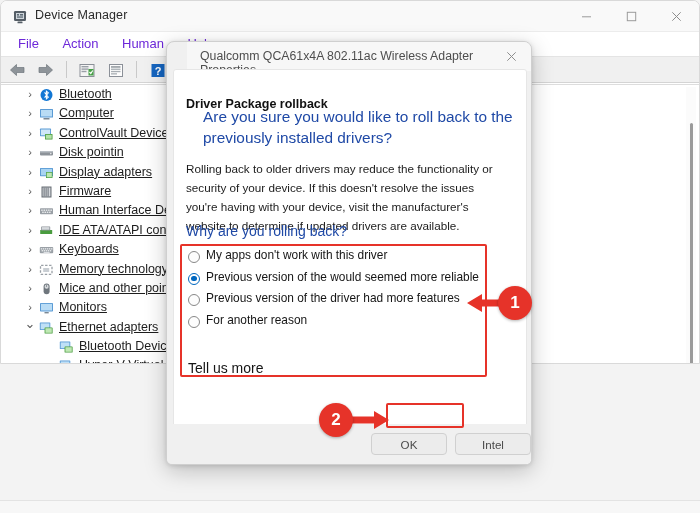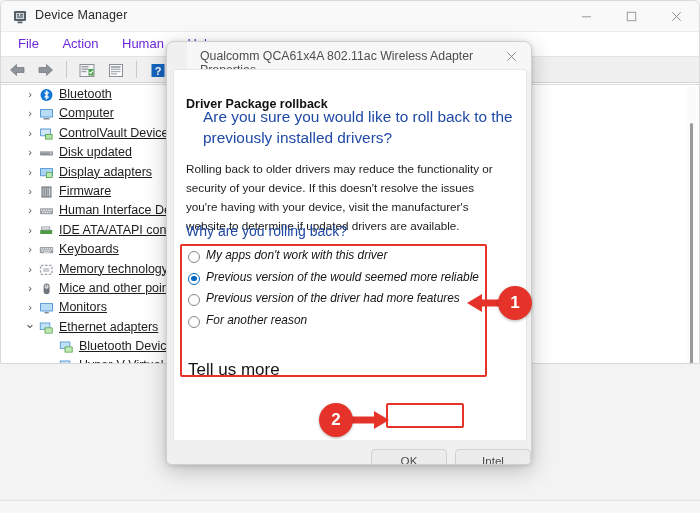--- a/index.html
+++ b/index.html
@@ -220,21 +220,20 @@
 
   
   #radio-group {
     position: absolute;
     left: 12px; top: 177px;
     width: 312px;
   }
   .radio-row {
     position: relative;
     height: 21.5px;
-    font-style: italic;
   }
   .rdo {
     position: absolute;
     left: 2px; top: 4px;
     width: 12px; height: 12px;
     border-radius: 50%;
     border: 1.3px solid #888888;
     background: #fdfdfd;
   }
   .rdo.sel {
@@ -252,21 +251,21 @@
   .rdo-label {
     position: absolute;
     left: 20px; top: 1px;
     font-size: 11.9px;
     color: #151515;
     white-space: nowrap;
   }
   #tell-us-more {
     position: absolute;
     left: 14px; top: 290px;
-    font-size: 17px;
+    font-size: 14px;
     color: #151515;
   }
 
   
   .dlg-btn {
     position: absolute;
     width: 72px; height: 23px;
     background: #fdfdfd;
     border: 1px solid #d2d2d2;
     border-radius: 4px;
@@ -276,21 +275,21 @@
   }
   #btn-yes { left: 213px; top: 378px; }
   #btn-no  { left: 293px; top: 378px;
              border: 1.3px solid #7fa6d8;
              box-shadow: inset 0 0 0 1px #ffffff; }
 
   
   #prop-footer {
     position: absolute;
     left: 0; bottom: 0;
-    width: 366px; height: 24px;
+    width: 366px; height: 40px;
     background: #f0f0f0;
     text-decoration: underline;
   }
   .foot-btn {
     position: absolute;
     top: 9px;
     width: 76px; height: 22px;
     background: #ececec;
     border: 1px solid #d0d0d0;
     border-radius: 4px;
@@ -455,21 +454,21 @@
             </svg></span>
           <span class="tlabel">ControlVault Device</span>
         </div>
         <div class="tree-row lvl1">
           <span class="chev" style="font-size: 11px;">›</span>
           <span class="tico"><svg width="15" height="14" viewBox="0 0 15 14">
               <rect x="1" y="5" width="13" height="4.4" rx="1" fill="#8d9399"></rect>
               <rect x="1" y="5" width="13" height="1.6" rx=".7" fill="#b8bec4"></rect>
               <circle cx="11.8" cy="7.6" r=".8" fill="#e8eaec"></circle>
             </svg></span>
-          <span class="tlabel">Disk updated</span>
+          <span class="tlabel">Disk pointin</span>
         </div>
         <div class="tree-row lvl1">
           <span class="chev" style="font-size: 11px;">›</span>
           <span class="tico"><svg width="15" height="14" viewBox="0 0 15 14">
               <rect x="1" y="2" width="13" height="8.2" rx=".6" fill="#5b9bd5"></rect>
               <rect x="2" y="2.9" width="11" height="6.4" fill="#a9d4f2"></rect>
               <rect x="7" y="6" width="6.5" height="6" rx=".5" fill="#4a9c3f"></rect>
               <rect x="7.7" y="6.7" width="5.1" height="4.6" fill="#bde8b2"></rect>
             </svg></span>
           <span class="tlabel">Display adapters</span>

